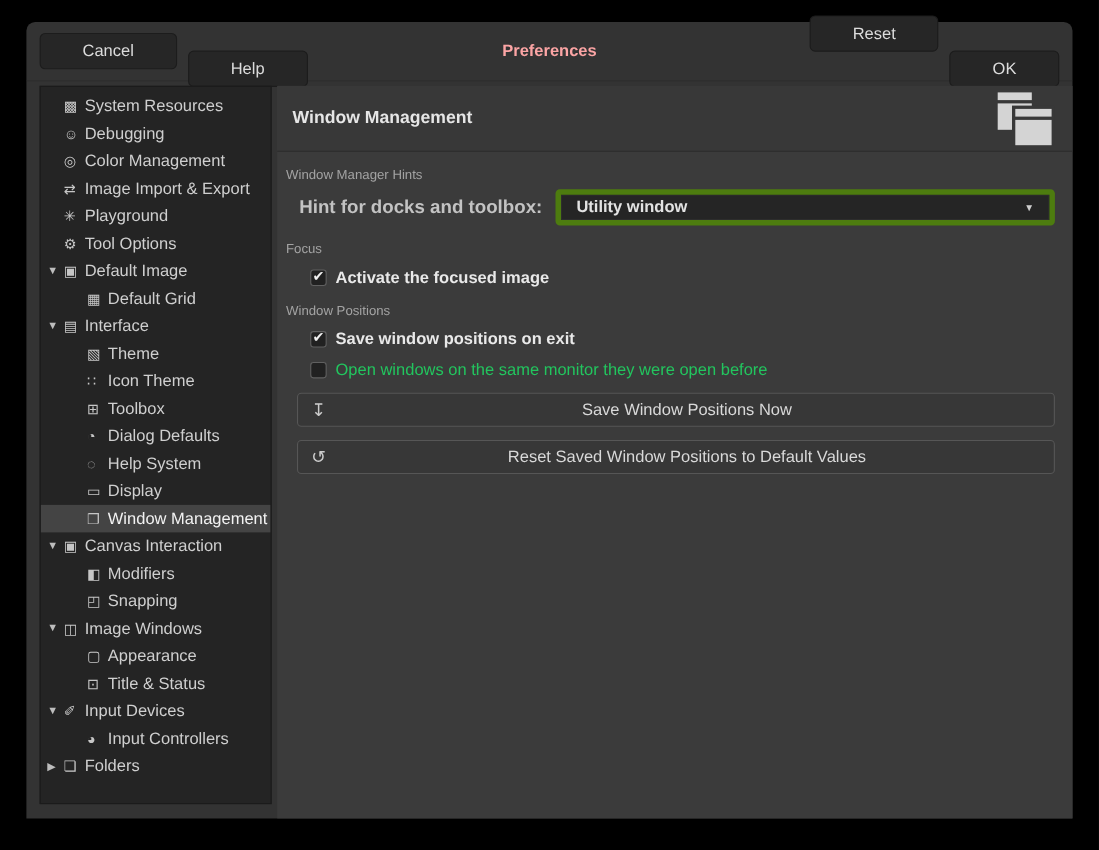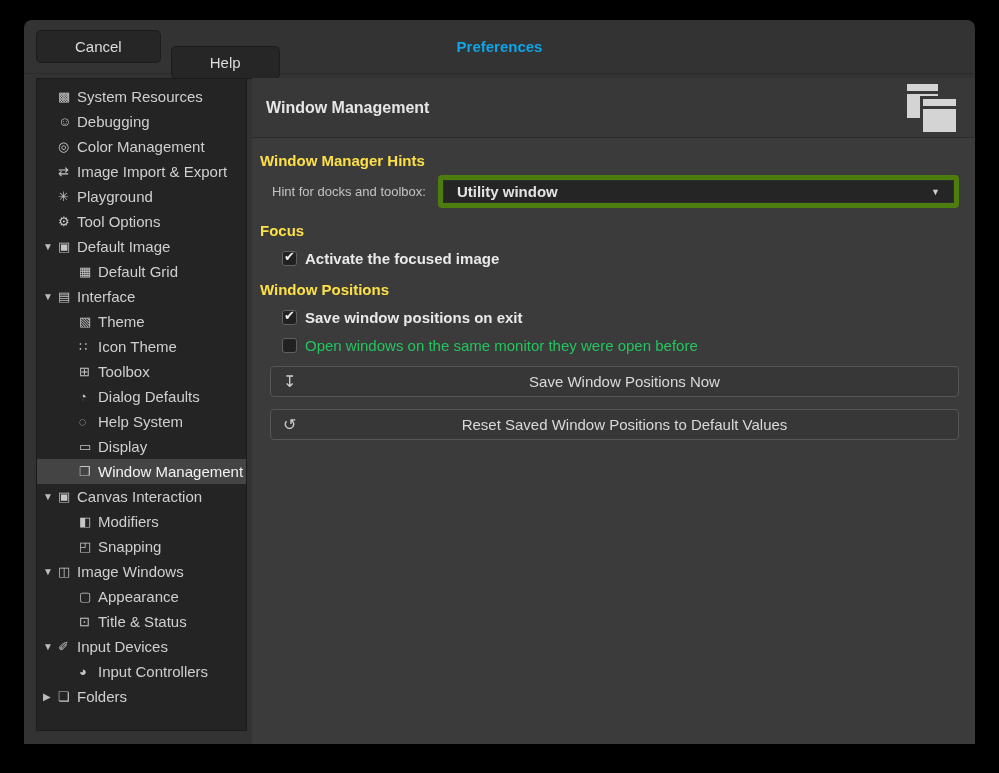--- a/index.html
+++ b/index.html
@@ -23,21 +23,21 @@
   .hb-btn {
     height: 33px; padding: 0 38px; background: #262626;
     border: 1px solid #1c1c1c; border-radius: 5px;
     color: #dcdcdc; font-size: 15px; display: flex; align-items: center;
     cursor: default;
   }
   .hb-btn + .hb-btn { margin-left: 10px; margin-top: 32px; }
   .hb-right { margin-left: auto; display: flex; }
   .hb-title {
     position: absolute; left: 0; right: 0; text-align: center;
-    font-weight: bold; font-size: 15px; color: #0ea5e9; pointer-events: none;
+    font-weight: bold; font-size: 15px; color: #fca5a5; pointer-events: none;
   }
   
   .sidebar {
     position: absolute; left: 12px; top: 58px; width: 211px; height: 653px;
     background: #242424; border: 1px solid #1b1b1b; overflow: hidden; padding-top: 5px;
   }
   .tree-row {
     height: 25px; display: flex; align-items: center; padding-left: 4px;
     color: #cfcfcf; font-size: 15px; white-space: nowrap;
   }
@@ -56,23 +56,23 @@
   }
   .panel-title { font-size: 16px; font-weight: bold; color: #e6e6e6; }
   .wm-big-icon { position: relative; width: 52px; height: 48px; }
   .wm-big-icon span { position: absolute; background: #d4d4d4; }
   .wm-back-bar  { left: 0; top: 0; width: 31px; height: 7px; }
   .wm-back-body { left: 0; top: 10px; width: 31px; height: 24px; }
   .wm-front-outline { left: 13px; top: 12px; width: 39px; height: 36px; background: #383838 !important; }
   .wm-front-bar  { left: 16px; top: 15px; width: 33px; height: 7px; }
   .wm-front-body { left: 16px; top: 25px; width: 33px; height: 23px; }
   .panel-body { padding: 0 16px 0 8px; }
-  .section-title { margin: 14px 0 6px 0; font-size: 15px; font-weight: bold; color: #fde047; }
+  .section-title { margin: 14px 0 6px 0; font-size: 12px; font-weight: normal; color: #a3a3a3; }
   .hint-row { display: flex; align-items: center; margin: 6px 0 4px 12px; }
-  .hint-label { color: #c3c3c3; font-size: 13px; margin-right: 12px; white-space: nowrap; }
+  .hint-label { color: #c3c3c3; font-size: 17px; margin-right: 12px; white-space: nowrap; font-weight: bold; }
   .combo {
     flex: 1; height: 33px; background: #252525; border: 5px solid #4d7c0f;
     border-radius: 4px; display: flex; align-items: center; justify-content: space-between;
     padding: 0 14px; color: #e3e3e3; font-size: 15px; font-weight: bold;
     box-shadow: inset 0 0 0 1px rgba(255,255,255,0.04);
   }
   .combo-arrow { font-size: 9px; color: #cfcfcf; font-weight: normal; }
   .check-row { display: flex; align-items: center; margin: 11px 0 11px 22px; }
   .checkbox {
     flex: 0 0 15px; width: 15px; height: 15px; background: #212121;
@@ -91,20 +91,24 @@
 </style>
 </head>
 <body>
 
 <div class="window">
 
   <div class="headerbar">
     <button class="hb-btn">Cancel</button>
     <button class="hb-btn">Help</button>
     <div class="hb-title">Preferences</div>
+    <div class="hb-right">
+      <button class="hb-btn">Reset</button>
+      <button class="hb-btn">OK</button>
+    </div>
   </div>
 
   <div class="sidebar">
       <div class="tree-row">
         <span class="expander"></span>
         <span class="tree-icon">▩</span>
         <span class="tree-label">System Resources</span>
       </div>
       <div class="tree-row">
         <span class="expander"></span>

